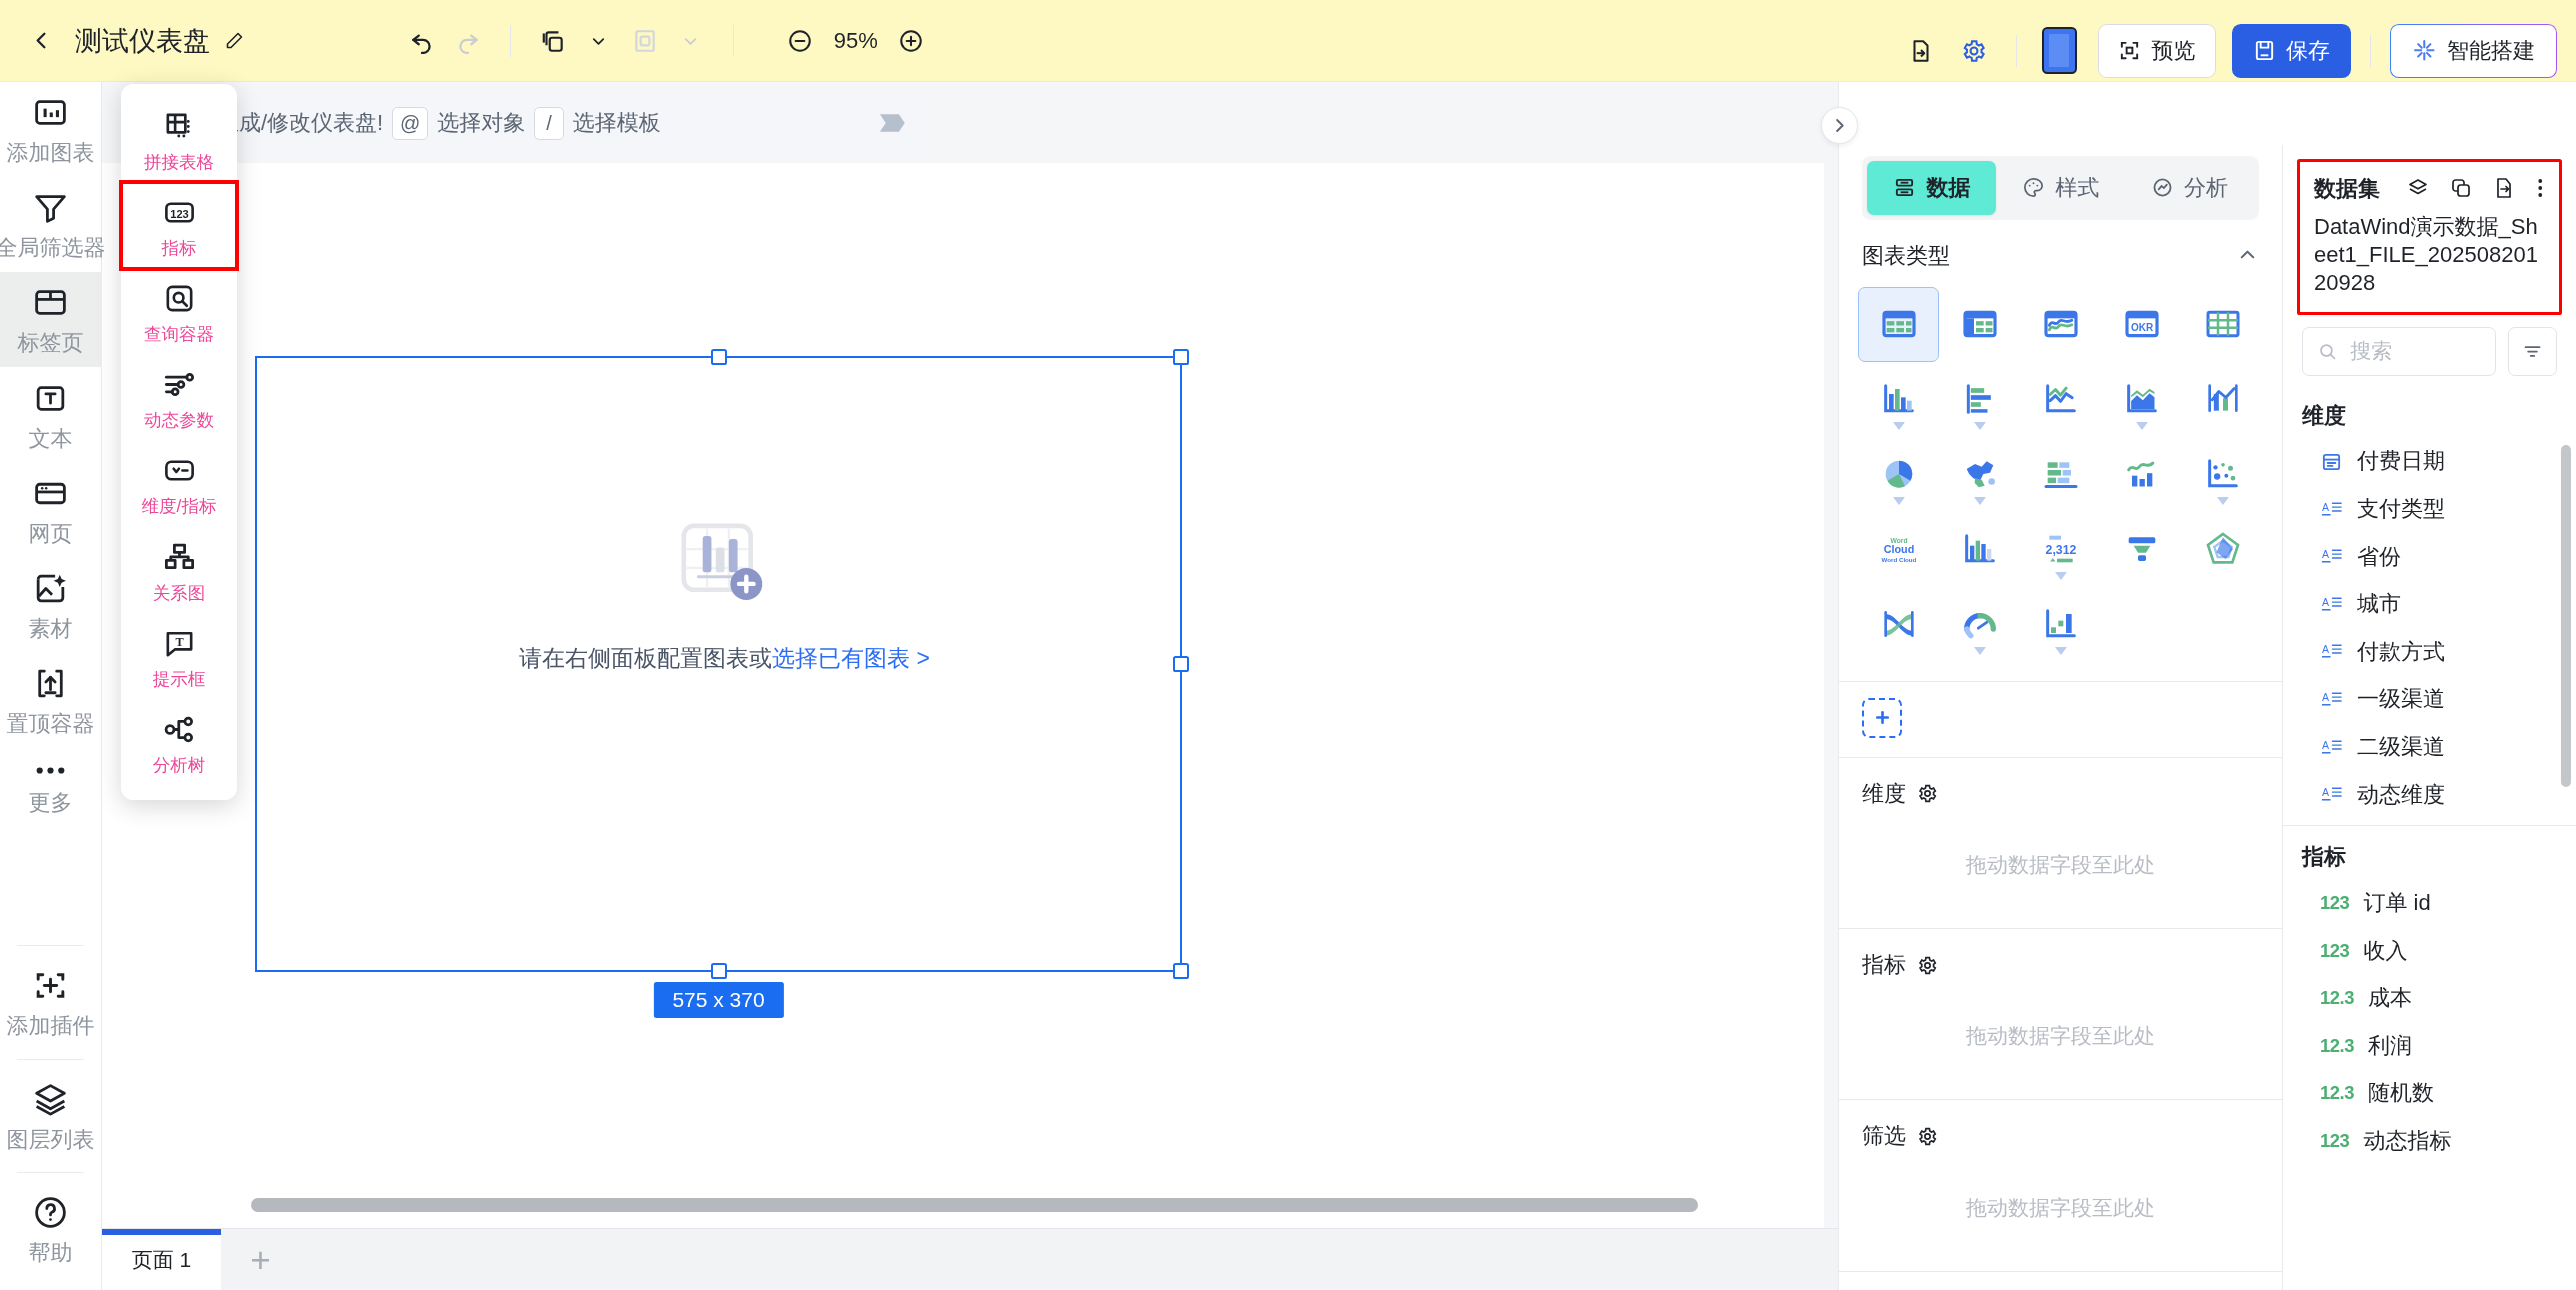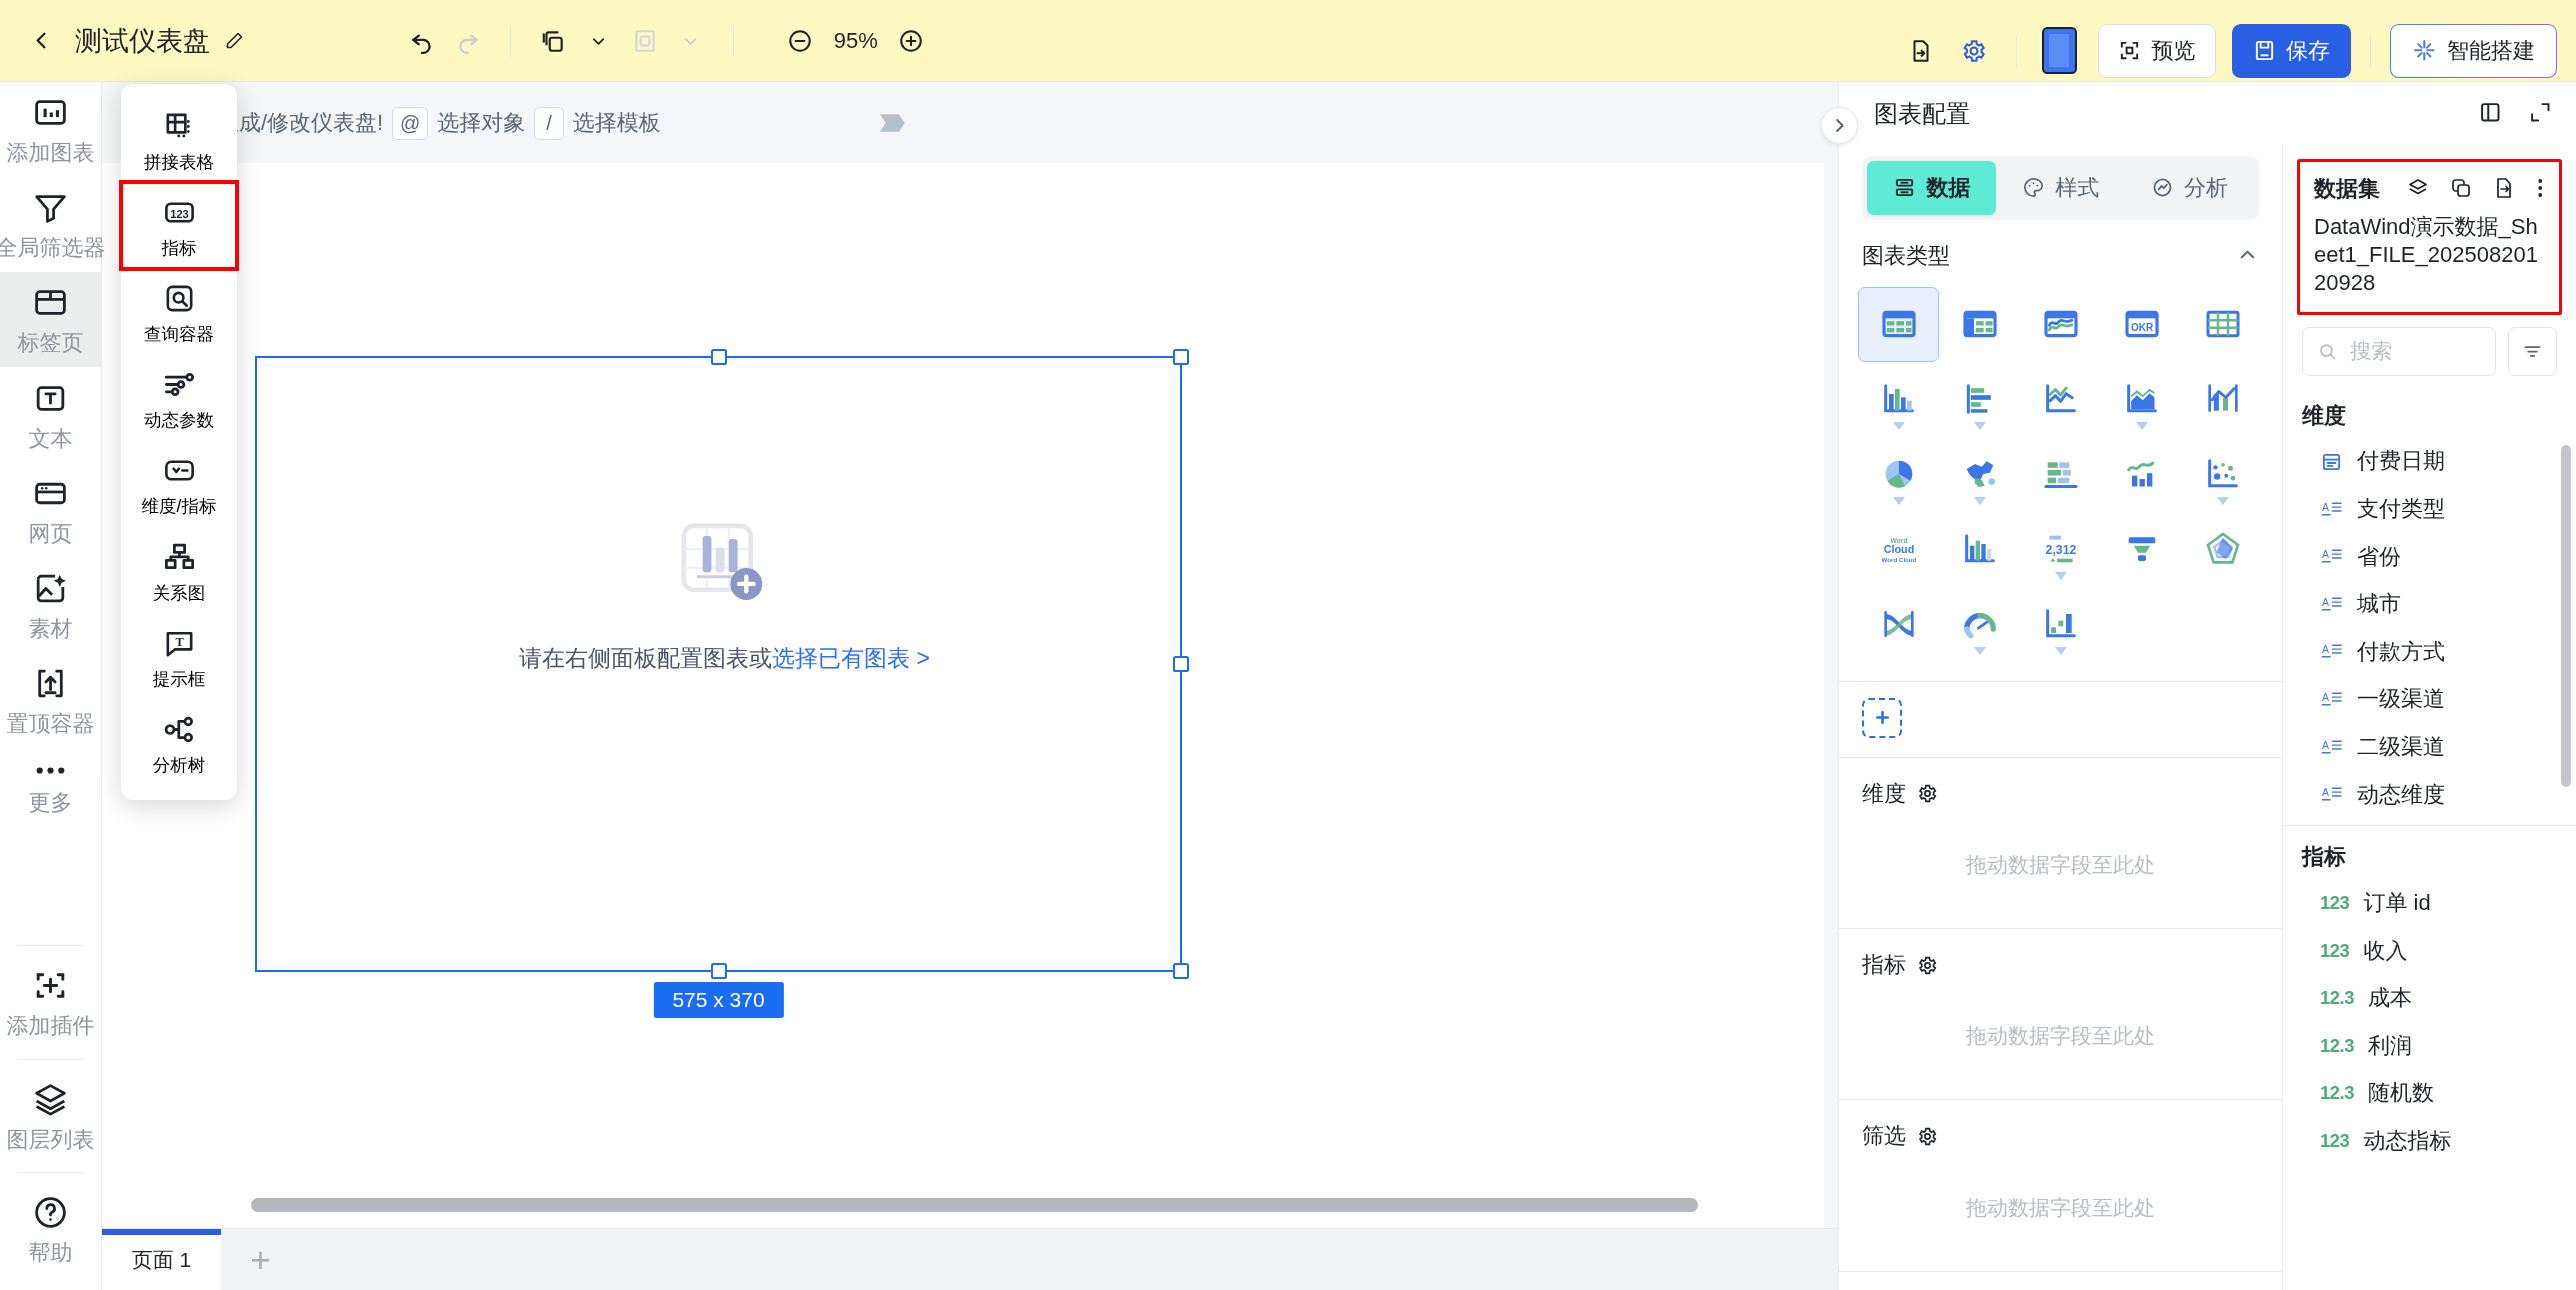--- a/index.html
+++ b/index.html
@@ -57,21 +57,21 @@
   .rail-sep { width: 67px; height:0.9px; background:#e8eaed; margin: 8.8px 0; }
   .rail-bottom { margin-top:auto; width:102px; display:flex; flex-direction:column; align-items:center; padding-bottom: 14px;}
 
   
   .flyout {
     position:absolute; left: 121px; top: 84px; width: 116px;
     background:#fff; border-radius: 12.3px; box-shadow: 0 5.3px 24.6px rgba(0,0,0,.16);
     z-index: 60; padding: 12.3px 0 14px;
   }
   .fly-item { padding: 12.3px 0 8.8px; display:flex; flex-direction:column; align-items:center; gap: 6.1px; cursor:pointer; }
-  .fly-lbl { font-size: 17.5px; color:#000000; white-space:nowrap; }
+  .fly-lbl { font-size: 17.5px; color:#ec4899; white-space:nowrap; }
   .fly-item.hl { outline: 4.4px solid #ff0000; outline-offset: -2.6px; }
 
   
   .canvaswrap {
     position:absolute; left:102px; top:82px; width: 1736px; height: 1209px;
     background:#f5f6f8; overflow:hidden;
   }
   .aibar {
     position:absolute; left: 96px; top: 14px; width: 733px; height: 54px;
     background:#f4f6fa; border-radius: 8.8px; display:flex; align-items:center; padding: 0 19px; gap: 0;
@@ -531,37 +531,20 @@
   <div class="padd">+</div>
 </div>
 
 <div class="rightpanel">
   <div class="rp-collapse">
     <svg width="19" height="19" viewBox="0 0 24 24" fill="none" stroke="#5c6573" stroke-width="2.4" stroke-linecap="round" stroke-linejoin="round">
         <polyline points="9 5 16 12 9 19"></polyline>
       </svg>
   </div>
 
-  <div class="rp-head">
-    <div class="rp-title">图表配置</div>
-    <div class="rp-headicons">
-      <span>
-        <svg width="24.6" height="24.6" viewBox="0 0 24 24" fill="none" stroke="#1f2329" stroke-width="1.9" stroke-linejoin="round">
-            <rect x="4" y="4" width="16" height="16" rx="2"></rect>
-            <line x1="10" y1="4" x2="10" y2="20"></line>
-          </svg>
-      </span>
-      <span>
-        <svg width="24.6" height="24.6" viewBox="0 0 24 24" fill="none" stroke="#1f2329" stroke-width="1.9" stroke-linecap="round">
-            <path d="M14 4h6v6"></path>
-            <path d="M10 20H4v-6"></path>
-          </svg>
-      </span>
-    </div>
-  </div>
 
   <div class="rp-body">
 
     <div class="rp-col-left">
       <div class="tabbar">
         <div class="tab active">
           <svg width="23" height="23" viewBox="0 0 24 24" fill="none" stroke="#1f2329" stroke-width="1.9" stroke-linejoin="round">
               <rect x="4" y="4" width="16" height="6" rx="1.4"></rect>
               <rect x="4" y="14" width="16" height="6" rx="1.4"></rect>
               <line x1="8" y1="7" x2="16" y2="7"></line>

